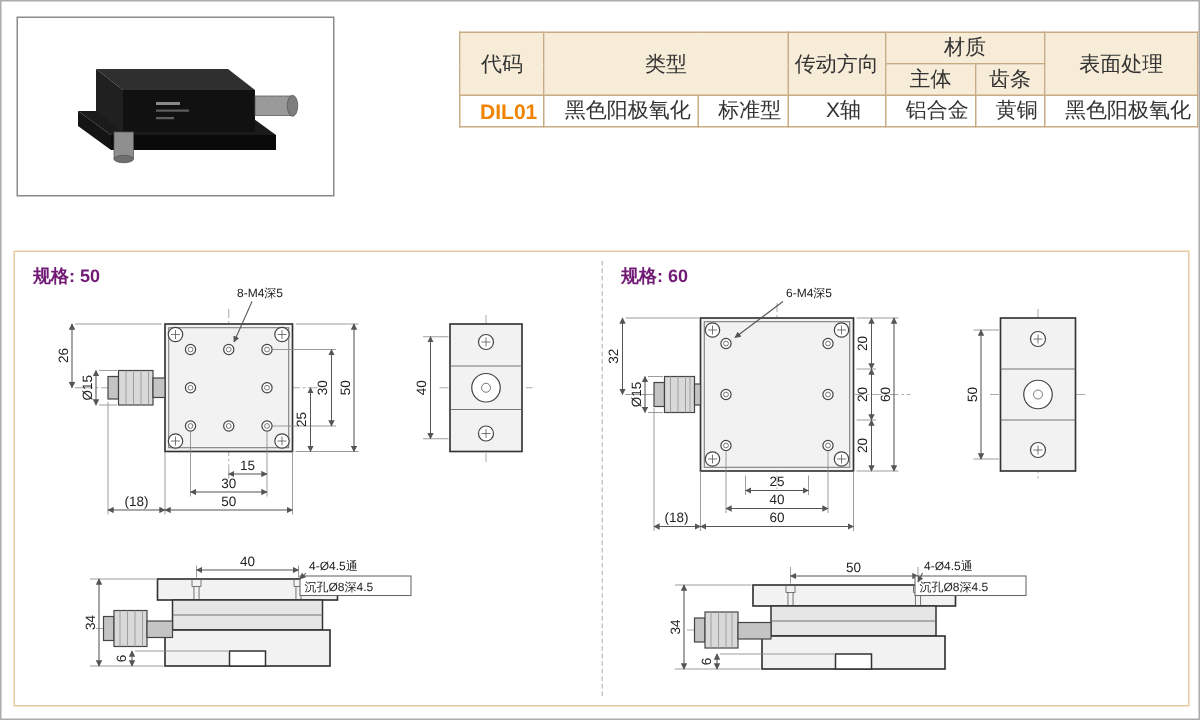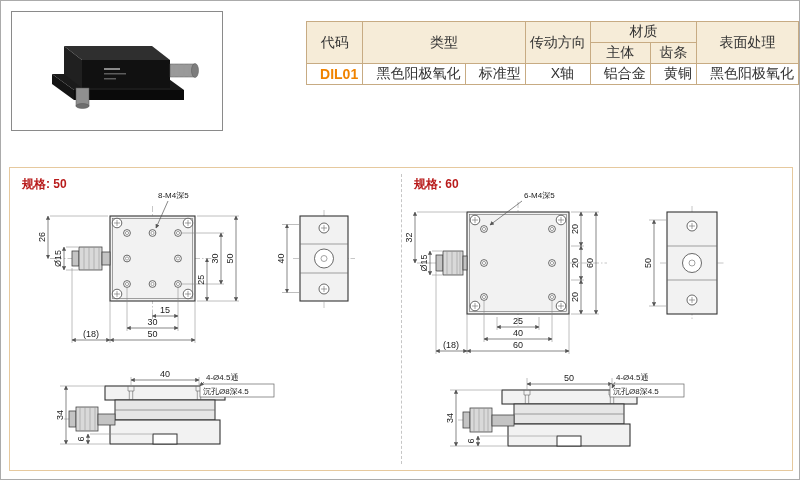--- a/index.html
+++ b/index.html
@@ -13,21 +13,21 @@
   .spec-table th,.spec-table td { border:1px solid #c7ab83; text-align:center; padding:1px 4px; font-weight:normal; overflow:hidden; white-space:nowrap; }
   .spec-table th { background:#f6ecd8; height:17px; }
   .spec-table td { height:21px; background:#fff;padding-left:13px; }
   .spec-table td.code { color:#f08300; font-weight:bold; }
 
   .drawing-box { position:absolute; left:8px; top:166px; width:784px; height:304px; border:1px solid #e6c99e; background:#fff; }
   .half { position:absolute; top:0; width:392px; height:302px; }
   .half.left { left:0; }
   .half.right { left:392px;text-decoration:underline; }
   .divider { position:absolute; left:391px; top:6px; height:290px; border-left:1px dashed #c6c6c6; }
-  .spec-label { position:absolute; left:12px; top:8px; color:#b91c1c; font-size:12px; font-weight:bold; z-index:2; }
+  .spec-label { position:absolute; left:12px; top:8px; color:#701a75; font-size:12px; font-weight:bold; z-index:2; }
   svg.drawing { position:absolute; left:0; top:0; }
 
   svg text { font-family:"Liberation Sans","DejaVu Sans",sans-serif; font-size:9px; fill:#222; }
   svg text.small { font-size:8px; }
   .out  { stroke:#333; stroke-width:1.1; fill:#f2f2f2; }
   .out2 { stroke:#333; stroke-width:1;   fill:#e6e6e6; }
   .thin { stroke:#666; stroke-width:0.6; fill:none; }
   .dim  { stroke:#555; stroke-width:0.7; fill:none; }
   .ext  { stroke:#888; stroke-width:0.55; fill:none; }
   .cl   { stroke:#999; stroke-width:0.55; fill:none; stroke-dasharray:6 2 1.5 2; }

